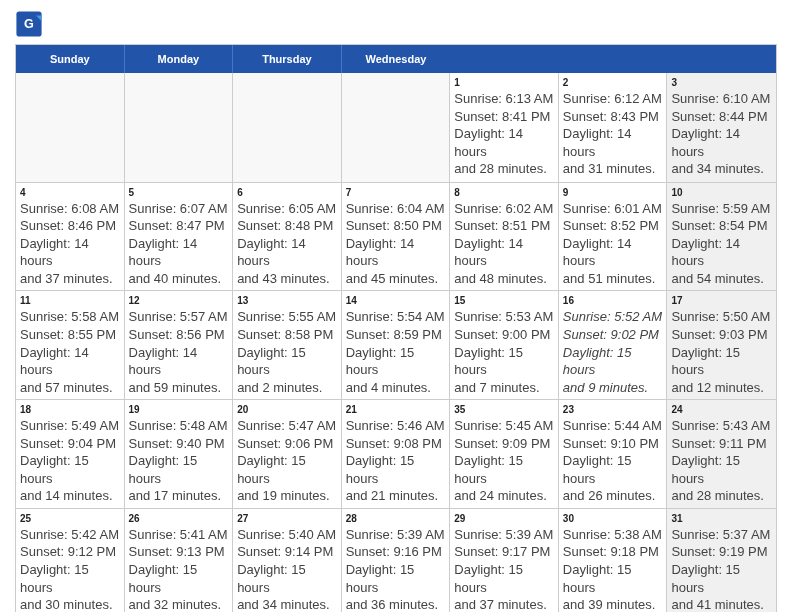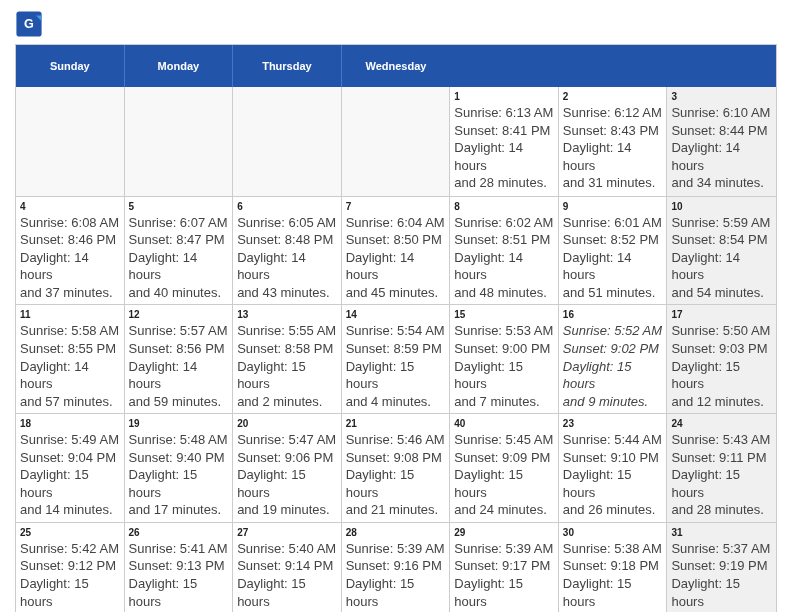--- a/index.html
+++ b/index.html
@@ -60,21 +60,21 @@
     .cal-header {
       display: grid;
       grid-template-columns: repeat(7, 1fr);
       background: #2255aa;
     }
     .cal-header-cell {
       color: #fff;
       font-size: 11px;
       font-weight: bold;
       text-align: center;
-      padding: 15px 2px;
+      padding: 8px 2px;
       border-right: 1px solid #4477cc;
     }
     .cal-header-cell:last-child { border-right: none; }
     .cal-body {
       flex: 1;
       display: grid;
       grid-template-rows: repeat(5, 1fr);
     }
     .cal-row {
       display: grid;
@@ -289,21 +289,21 @@
 and 19 minutes.</div>
           </div>
           <div class="cal-cell">
             <span class="day-num">21</span>
             <div class="cell-info" style="white-space: pre-line;">Sunrise: 5:46 AM
 Sunset: 9:08 PM
 Daylight: 15 hours
 and 21 minutes.</div>
           </div>
           <div class="cal-cell">
-            <span class="day-num">40</span>
+            <span class="day-num">35</span>
             <div class="cell-info" style="white-space: pre-line;">Sunrise: 5:45 AM
 Sunset: 9:09 PM
 Daylight: 15 hours
 and 24 minutes.</div>
           </div>
           <div class="cal-cell">
             <span class="day-num">23</span>
             <div class="cell-info" style="white-space: pre-line;">Sunrise: 5:44 AM
 Sunset: 9:10 PM
 Daylight: 15 hours

